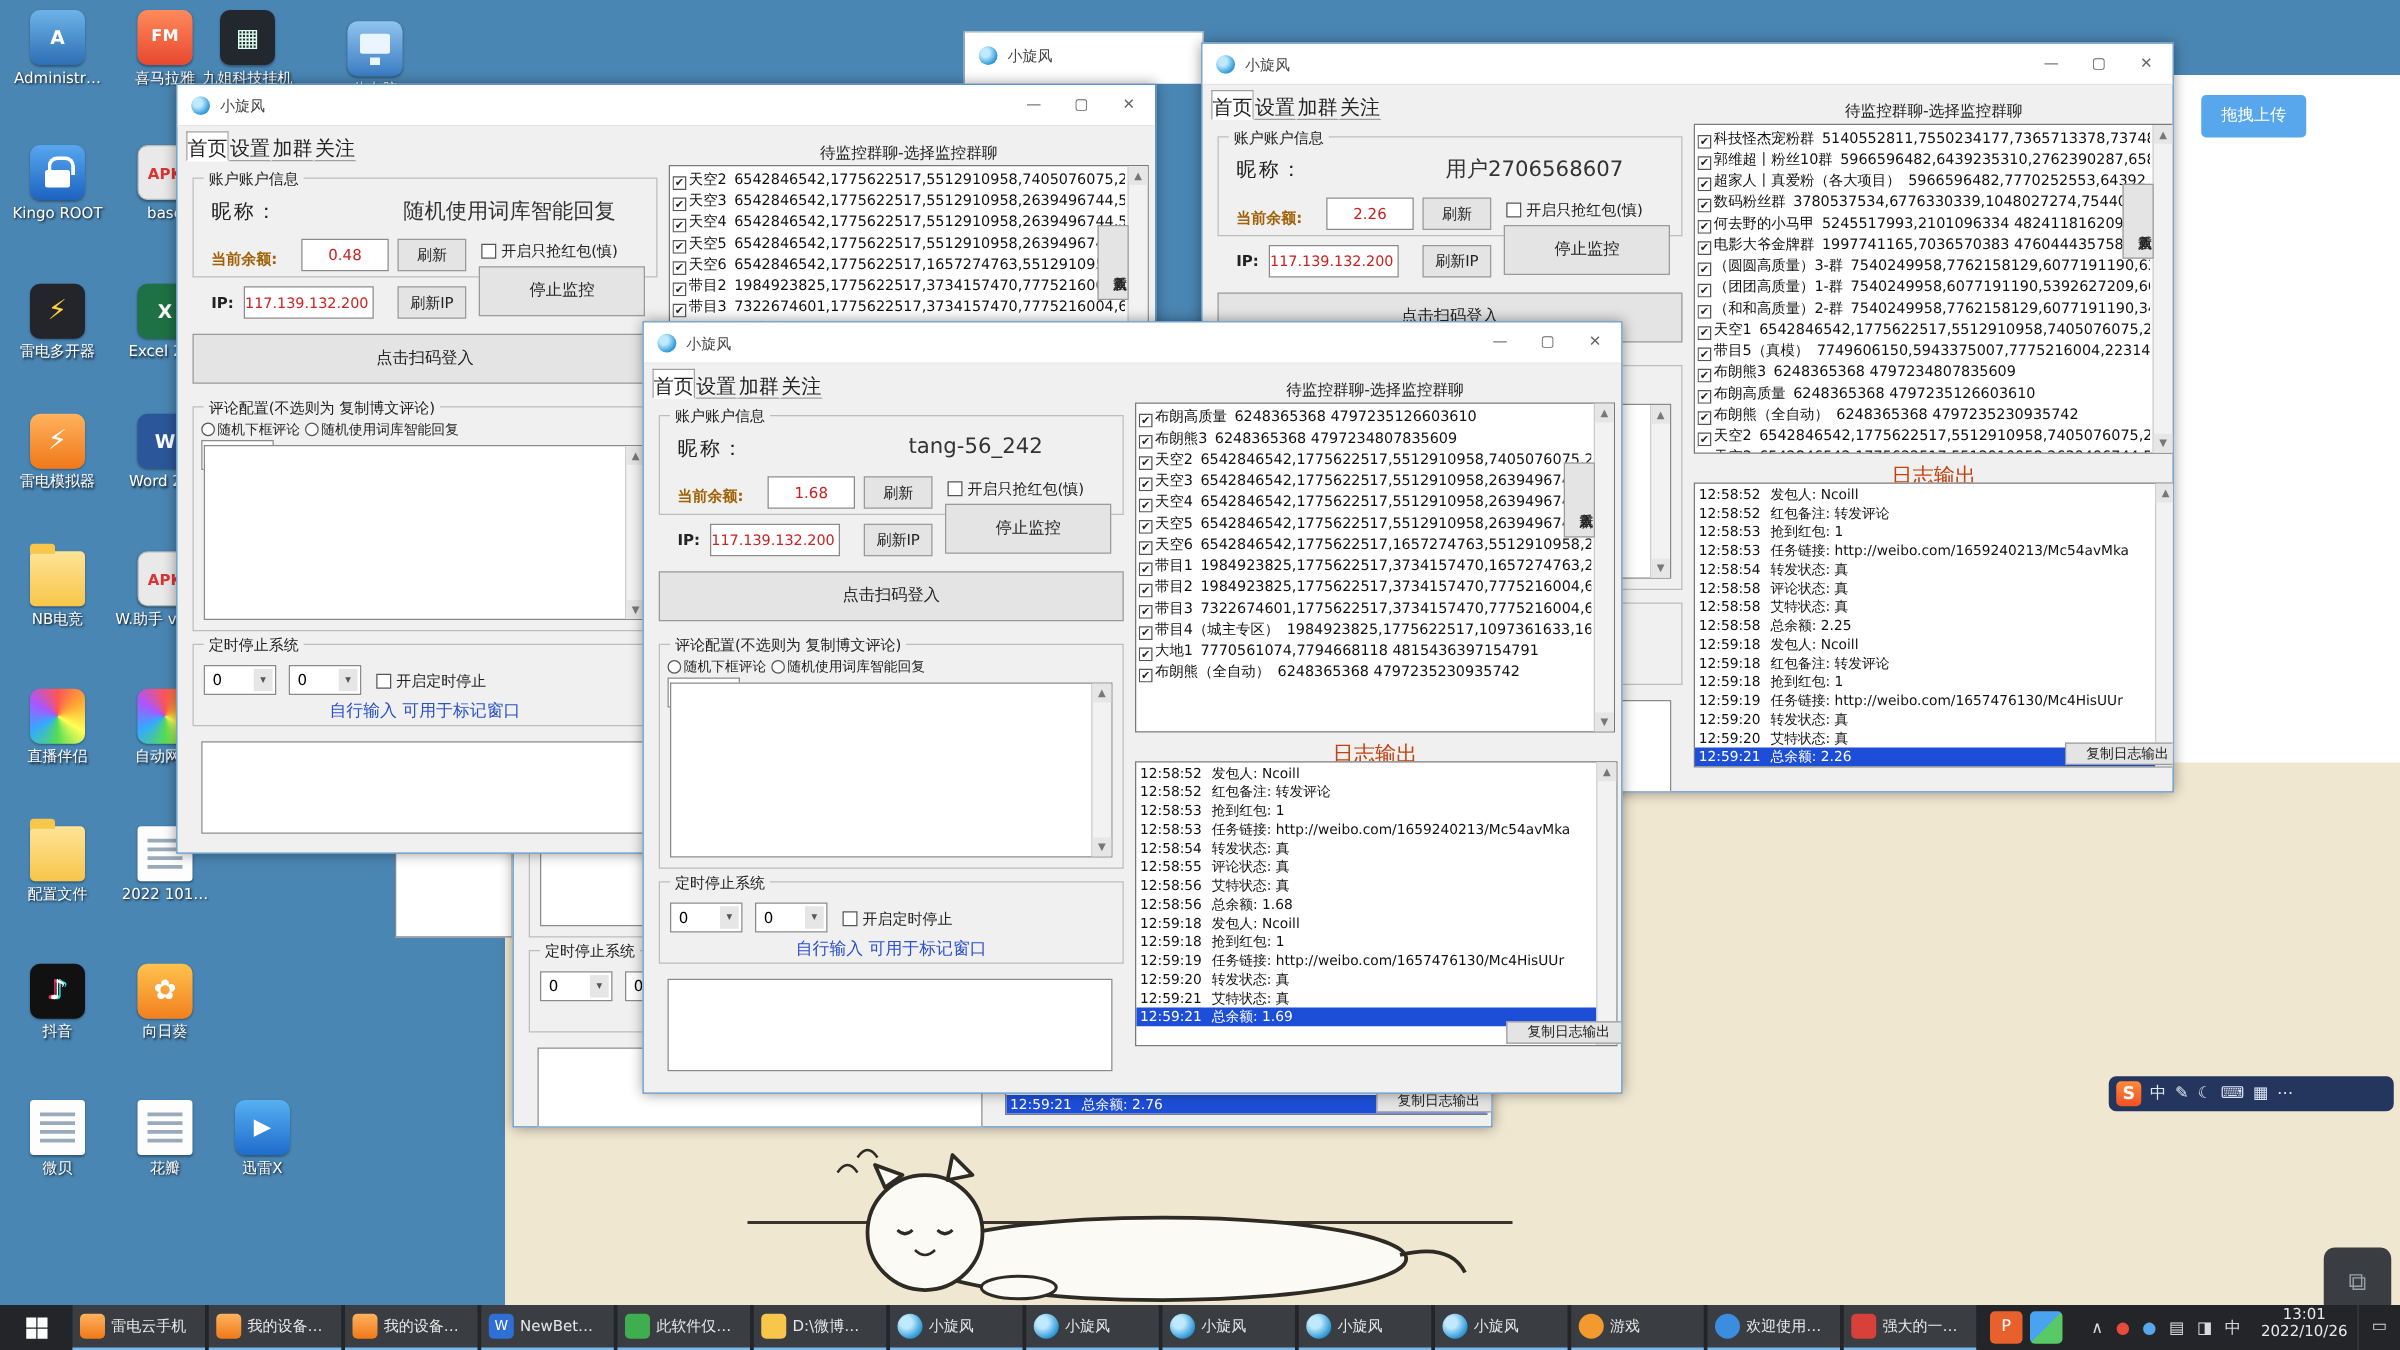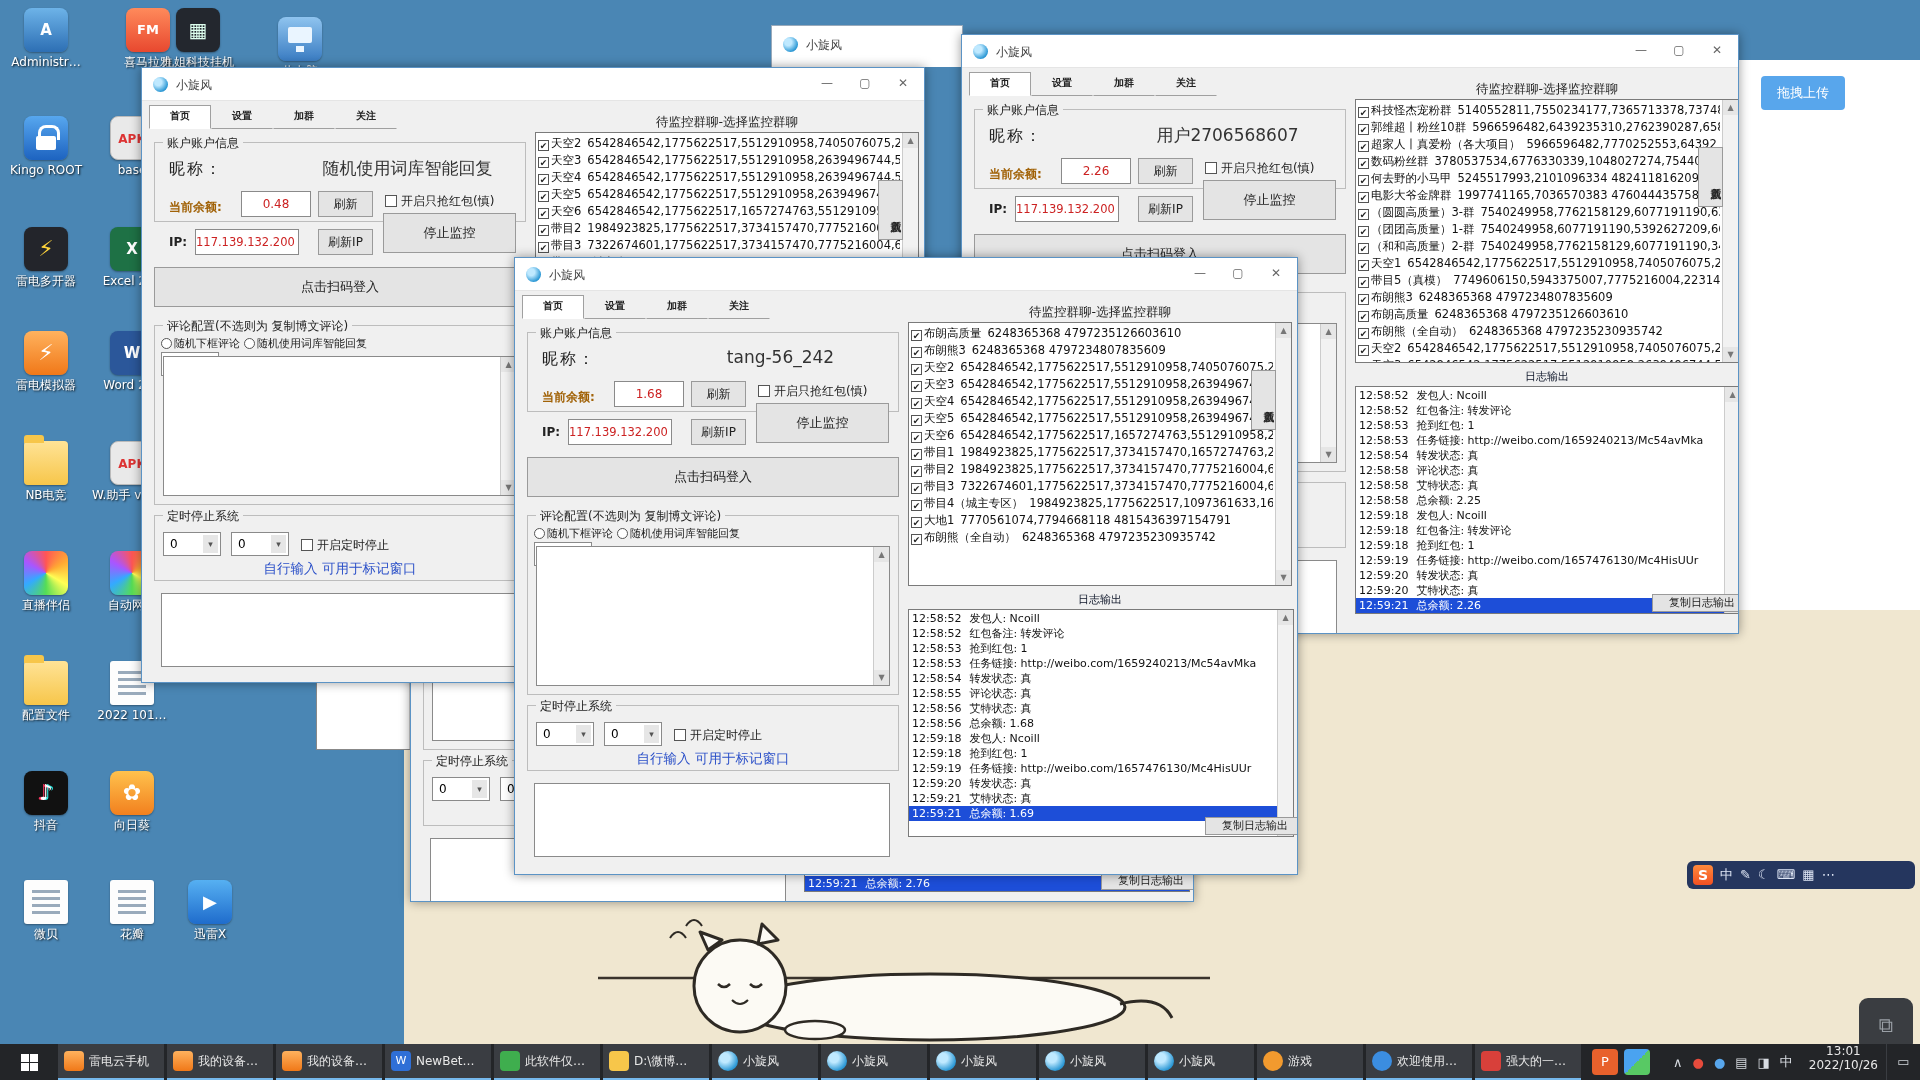--- a/index.html
+++ b/index.html
@@ -44,21 +44,21 @@
   .winB{left:410px;top:312px;width:784px;height:590px;z-index:20;}
   .winD{left:961px;top:34px;width:778px;height:600px;z-index:40;}
   .winC{left:514px;top:257px;width:784px;height:618px;z-index:50;}
   .tb{position:absolute;left:0;top:0;right:0;height:33px;background:#fff;border-bottom:1px solid #e5e5e5;}
   .appic{position:absolute;left:11px;top:9px;width:15px;height:15px;border-radius:50%;
     background:radial-gradient(circle at 35% 35%,#bfe9ff 0 25%,#2f9ad6 70%,#1b6fa8);}
   .ttl{position:absolute;left:34px;top:9px;font-size:12px;color:#444;}
   .wbtns{position:absolute;right:2px;top:0;height:33px;display:flex;}
   .wb{width:38px;height:31px;text-align:center;line-height:31px;font-size:12px;color:#666;}
   .tabs{position:absolute;left:7px;top:37px;display:flex;height:24px;}
-  .tab{padding:3px 20px;font-size:10px;color:#222;border:1px solid #f0f0f0;border-bottom:1px solid #a0a0a0;font-weight:bold;}
+  .tab{padding:3px 0;font-size:16px;color:#222;border:1px solid #f0f0f0;border-bottom:1px solid #a0a0a0;}
   .tab.active{background:#fff;border:1px solid #a0a0a0;border-bottom:1px solid #fff;}
   .grp{position:absolute;border:1px solid #bdbdbd;}
   .grplbl{position:absolute;left:8px;top:-8px;background:#f0f0f0;padding:0 4px;font-size:12px;color:#222;}
   .acc{left:12px;top:74px;width:372px;height:80px;}
   .nicklbl{position:absolute;left:14px;top:16px;font-size:16px;color:#222;letter-spacing:2px;}
   .nickval{position:absolute;left:140px;top:14px;width:225px;font-size:17px;color:#333;text-align:center;}
   .ballbl{position:absolute;left:14px;top:56px;font-size:12px;font-weight:bold;color:#a16207;}
   .balbox{position:absolute;left:86px;top:48px;width:70px;height:26px;background:#fff;border:1px solid #8a8a8a;
     color:#c22;font-size:12px;text-align:center;line-height:24px;}
   .btn{background:#e4e4e4;border:1px solid #9a9a9a;text-align:center;color:#222;}
@@ -89,21 +89,21 @@
   .marklink{position:absolute;left:0;right:0;top:44px;text-align:center;color:#2b50c8;font-size:13.5px;}
   .markbox{position:absolute;left:19px;top:525px;width:356px;height:74px;background:#fff;border:1px solid #8a8a8a;}
   .listhdr{position:absolute;left:393px;top:46px;width:384px;text-align:center;font-size:12.5px;color:#222;}
   .listbox{position:absolute;left:393px;top:64px;width:384px;height:264px;background:#fff;border:1px solid #7a7a7a;overflow:hidden;padding:2px 18px 2px 2px;}
   .lrow{height:17px;line-height:17px;font-size:11.5px;white-space:nowrap;overflow:hidden;color:#111;}
   .lrow .ck{width:11px;height:11px;line-height:10px;font-size:9px;margin-right:2px;}
   .ln{margin-right:6px;} .lv{color:#111;}
   .listsb{left:760px;top:65px;bottom:auto;height:262px;right:auto;position:absolute;}
   .reload{position:absolute;left:736px;top:112px;width:25px;height:60px;font-size:11px;line-height:13px;
     writing-mode:vertical-rl;text-orientation:upright;padding-top:4px;z-index:3;}
-  .loglbl{position:absolute;left:393px;top:334px;width:384px;text-align:center;font-size:11px;color:#0f172a;}
+  .loglbl{position:absolute;left:393px;top:334px;width:384px;text-align:center;font-size:17px;color:#c2410c;}
   .logbox{position:absolute;left:393px;top:351px;width:386px;height:228px;background:#fff;border:1px solid #7a7a7a;overflow:hidden;padding:1px 18px 1px 3px;}
   .grow{height:15px;line-height:15px;font-size:11px;white-space:nowrap;overflow:hidden;color:#111;}
   .grow .gt{margin-right:8px;}
   .grow.hl{background:#1d4ed8;color:#fff;margin:0 -18px 0 -3px;padding:0 18px 0 3px;}
   .logsb{left:762px;top:352px;height:226px;position:absolute;}
   .copylog{position:absolute;left:690px;top:559px;width:100px;height:18px;font-size:11px;line-height:16px;z-index:4;}
   
   .gslice{position:absolute;left:771px;top:25px;width:192px;height:42px;background:#fff;border:1px solid #9ab;
     border-bottom:none;z-index:15;}
   .gslice .ttl{top:11px;} .gslice .appic{top:11px;}
@@ -143,21 +143,21 @@
 </head>
 <body>
 
 <div id="desktop-icons">
 
     <div class="dicon i-app" style="left: 6px; top: 8px;">
       <span class="dicon-img">A</span>
       <span class="dicon-lbl">Administr…</span>
     </div>
 
-    <div class="dicon i-fm" style="left: 108px; top: 8px;">
+    <div class="dicon i-fm" style="left: 92px; top: 8px;">
       <span class="dicon-img">FM</span>
       <span class="dicon-lbl">喜马拉雅</span>
     </div>
 
     <div class="dicon i-qr" style="left: 158px; top: 8px;">
       <span class="dicon-img">▦</span>
       <span class="dicon-lbl">九姐科技挂机</span>
     </div>
 
     <div class="dicon i-pc" style="left: 260px; top: 17px;">

